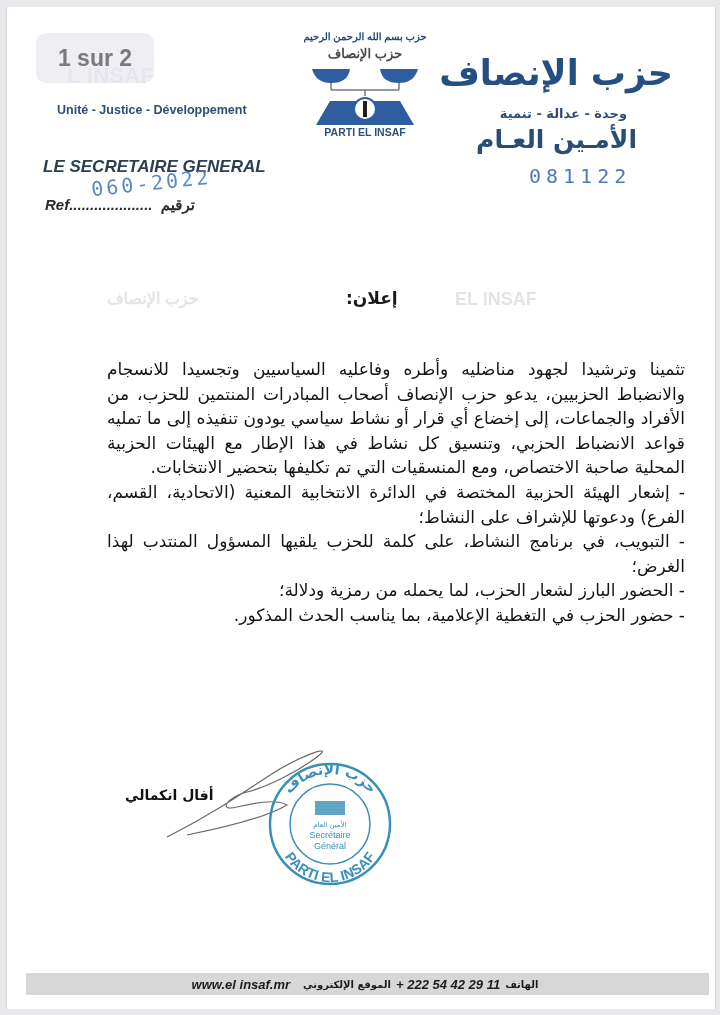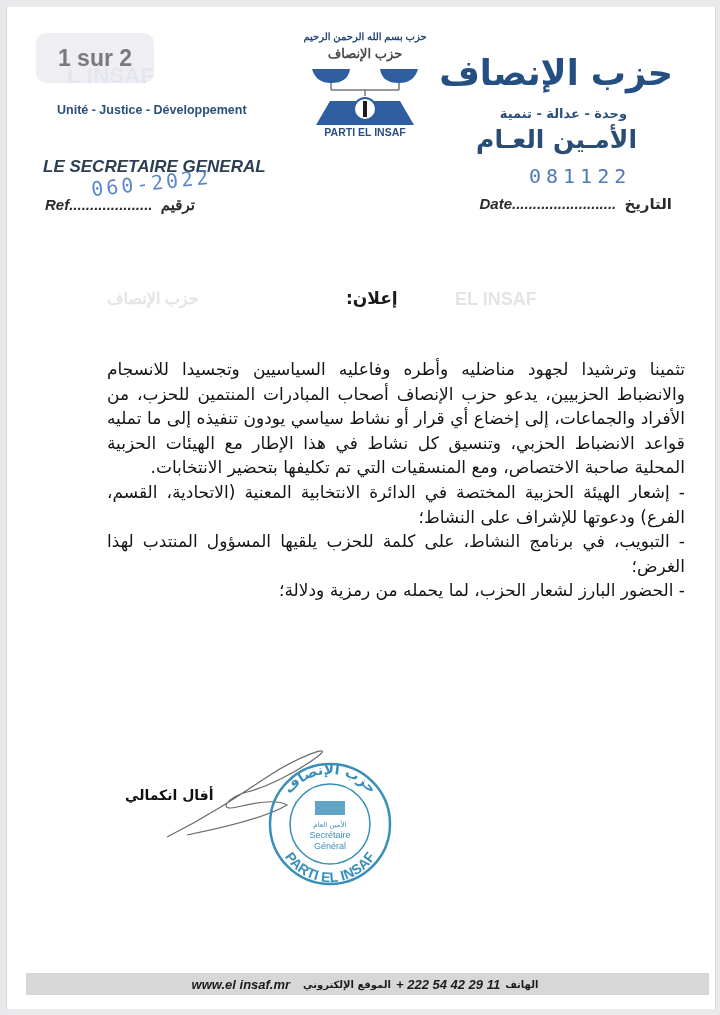--- a/index.html
+++ b/index.html
@@ -144,31 +144,28 @@
       <circle cx="55" cy="46" r="11" fill="#ffffff" stroke="#2f5ea0" stroke-width="2"></circle>
       <rect x="53" y="38" width="4" height="16" fill="#1e1e1e"></rect>
     </svg>
     <div class="logo-fr">PARTI EL INSAF</div>
   </div>
 
   <div class="hdr-ar-title">حزب الإنصاف</div>
   <div class="hdr-ar-motto">وحدة - عدالة - تنمية</div>
   <div class="hdr-ar-role">الأمـين العـام</div>
   <div class="date-stamp">081122</div>
-  <div class="date-line">
-    <span class="fr">Date.........................</span>
-    <span class="ar">التاريخ</span>
-  </div>
 
   <div class="announce-title">إعلان:</div>
   <div class="body-text">
     <p>تثمينا وترشيدا لجهود مناضليه وأطره وفاعليه السياسيين وتجسيدا للانسجام والانضباط الحزبيين، يدعو حزب الإنصاف أصحاب المبادرات المنتمين للحزب، من الأفراد والجماعات، إلى إخضاع أي قرار أو نشاط سياسي يودون تنفيذه إلى ما تمليه قواعد الانضباط الحزبي، وتنسيق كل نشاط في هذا الإطار مع الهيئات الحزبية المحلية صاحبة الاختصاص، ومع المنسقيات التي تم تكليفها بتحضير الانتخابات.</p>
     <p>- إشعار الهيئة الحزبية المختصة في الدائرة الانتخابية المعنية (الاتحادية، القسم، الفرع) ودعوتها للإشراف على النشاط؛</p>
     <p>- التبويب، في برنامج النشاط، على كلمة للحزب يلقيها المسؤول المنتدب لهذا الغرض؛</p>
     <p>- الحضور البارز لشعار الحزب، لما يحمله من رمزية ودلالة؛</p>
+    <p>- حضور الحزب في التغطية الإعلامية، بما يناسب الحدث المذكور.</p>
   </div>
 
   <div class="signatory">أفال انكمالي</div>
   <svg class="signature" width="200" height="110" viewBox="0 0 200 110">
     <path d="M20 100 C60 80 90 60 120 40 C150 20 190 5 170 20 C150 35 120 50 100 55 C80 60 70 75 90 70 C110 65 130 62 140 68 C120 80 80 90 40 98" fill="none" stroke="#6a6a6a" stroke-width="1.2"></path>
   </svg>
   <svg class="seal" width="130" height="130" viewBox="0 0 130 130">
     <circle cx="65" cy="65" r="60" fill="none" stroke="#3a8fb8" stroke-width="2.5"></circle>
     <circle cx="65" cy="65" r="40" fill="none" stroke="#3a8fb8" stroke-width="1.5"></circle>
     <defs>

